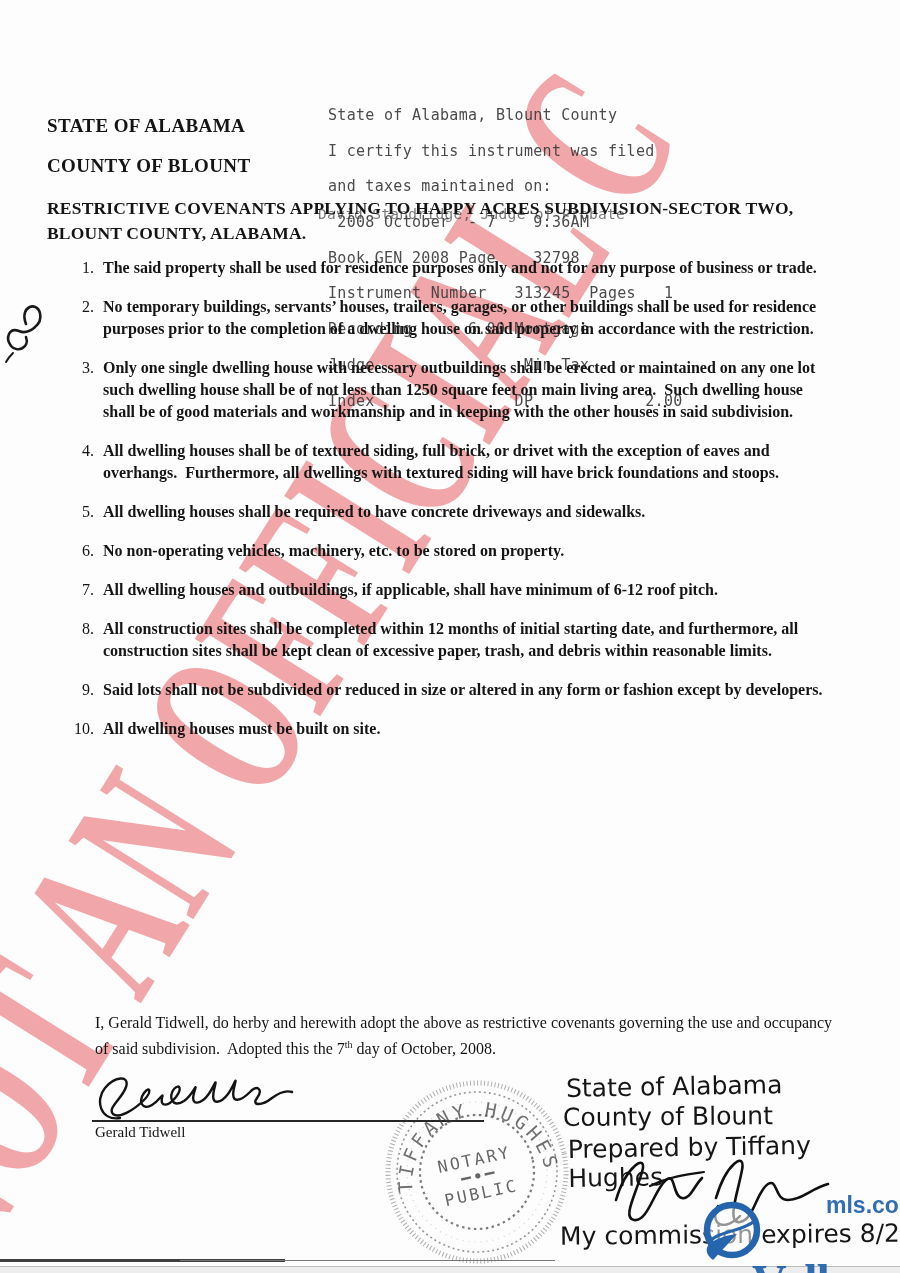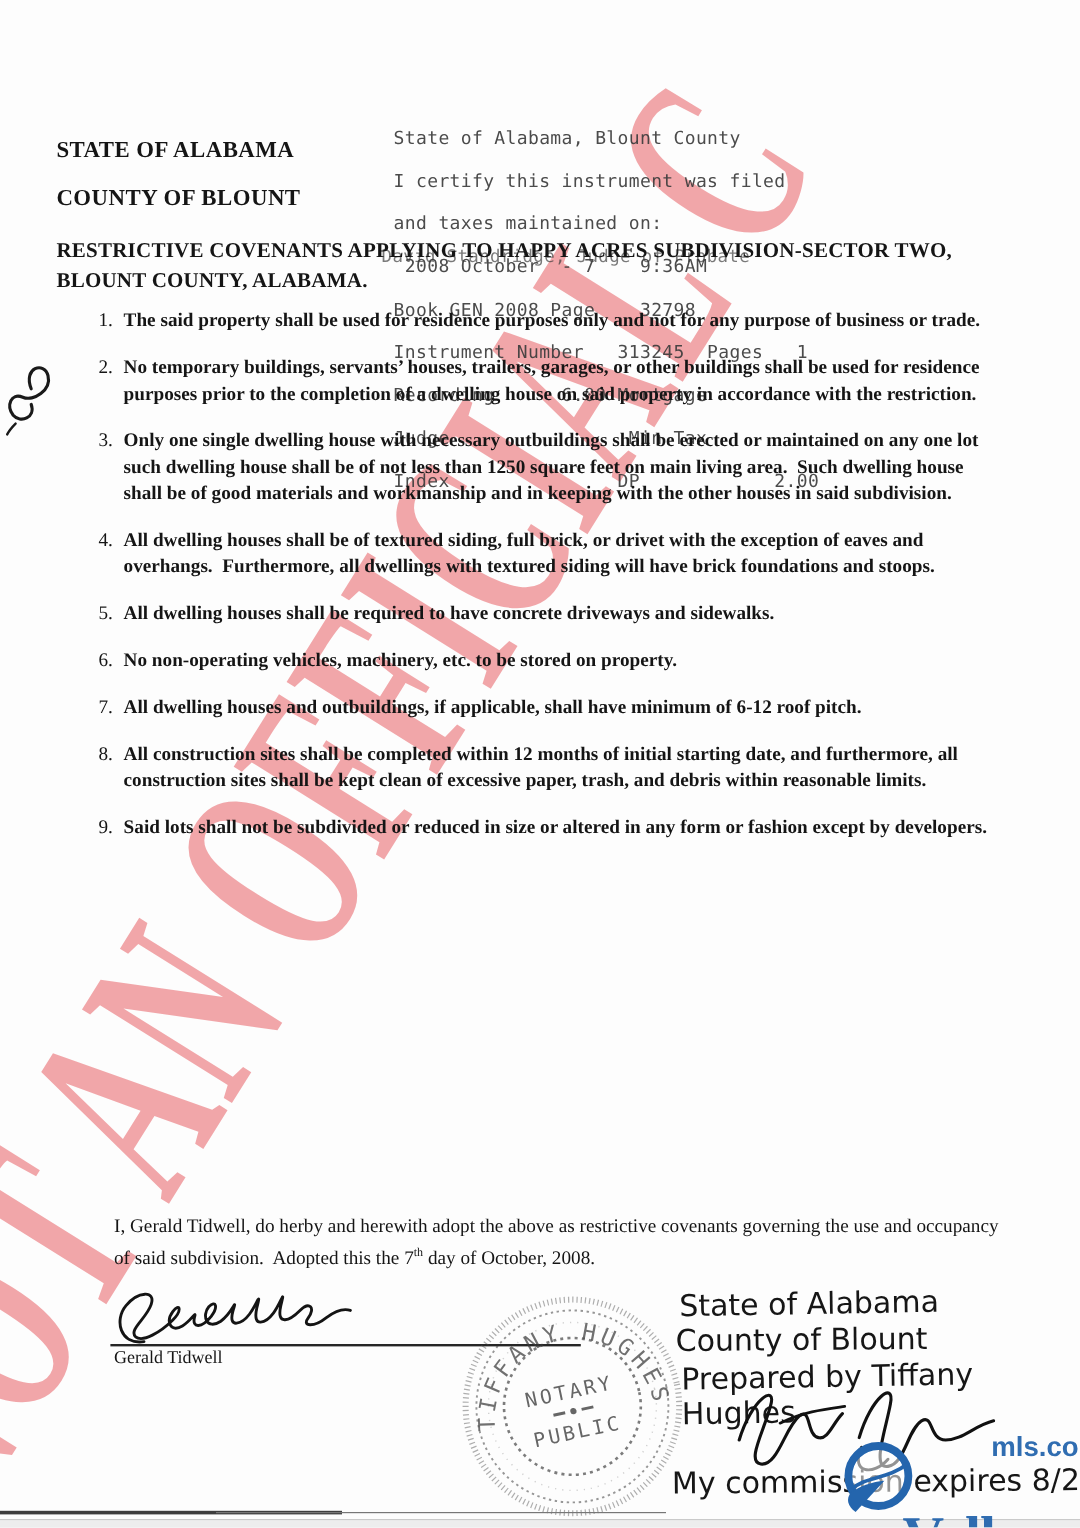--- a/index.html
+++ b/index.html
@@ -133,20 +133,24 @@
         <span class="cov-num">7.</span>
         <span class="cov-text">All dwelling houses and outbuildings, if applicable, shall have minimum of 6-12 roof pitch.</span>
       </div>
     <div class="cov">
         <span class="cov-num">8.</span>
         <span class="cov-text">All construction sites shall be completed within 12 months of initial starting date, and furthermore, all construction sites shall be kept clean of excessive paper, trash, and debris within reasonable limits.</span>
       </div>
     <div class="cov">
         <span class="cov-num">9.</span>
         <span class="cov-text">Said lots shall not be subdivided or reduced in size or altered in any form or fashion except by developers.</span>
+      </div>
+    <div class="cov">
+        <span class="cov-num">10.</span>
+        <span class="cov-text">All dwelling houses must be built on site.</span>
       </div>
   </div>
 
   <div class="closing"><span>I, Gerald Tidwell, do herby and herewith adopt the above as restrictive covenants governing the use and occupancy of said subdivision.  Adopted this the 7</span><sup>th</sup><span> day of October, 2008.</span></div>
 
   <svg class="sig-svg" width="235" height="58" viewBox="0 0 235 58">
     <path d="M30,52 C10,55 5,34 15,22 C25,10 40,9 36,21 C32,33 17,42 23,48 C29,53 44,44 54,34 C62,26 60,19 54,27 C48,35 52,45 62,39 C70,34 74,25 72,32 C70,41 78,41 86,31 C92,23 90,17 84,23 C78,30 82,43 94,35 C104,28 108,13 104,27 C100,42 112,37 118,29 C124,21 128,8 124,24 C120,42 132,36 138,28 C144,20 148,6 144,22 C140,40 152,34 160,26 C168,18 173,24 167,32 C161,40 172,40 182,32 C190,26 196,24 202,26" stroke="#141414" stroke-width="2.4" fill="none" stroke-linecap="round"></path>
   </svg>
   <div class="sig-line"></div>
   <div class="sig-name">Gerald Tidwell</div>

